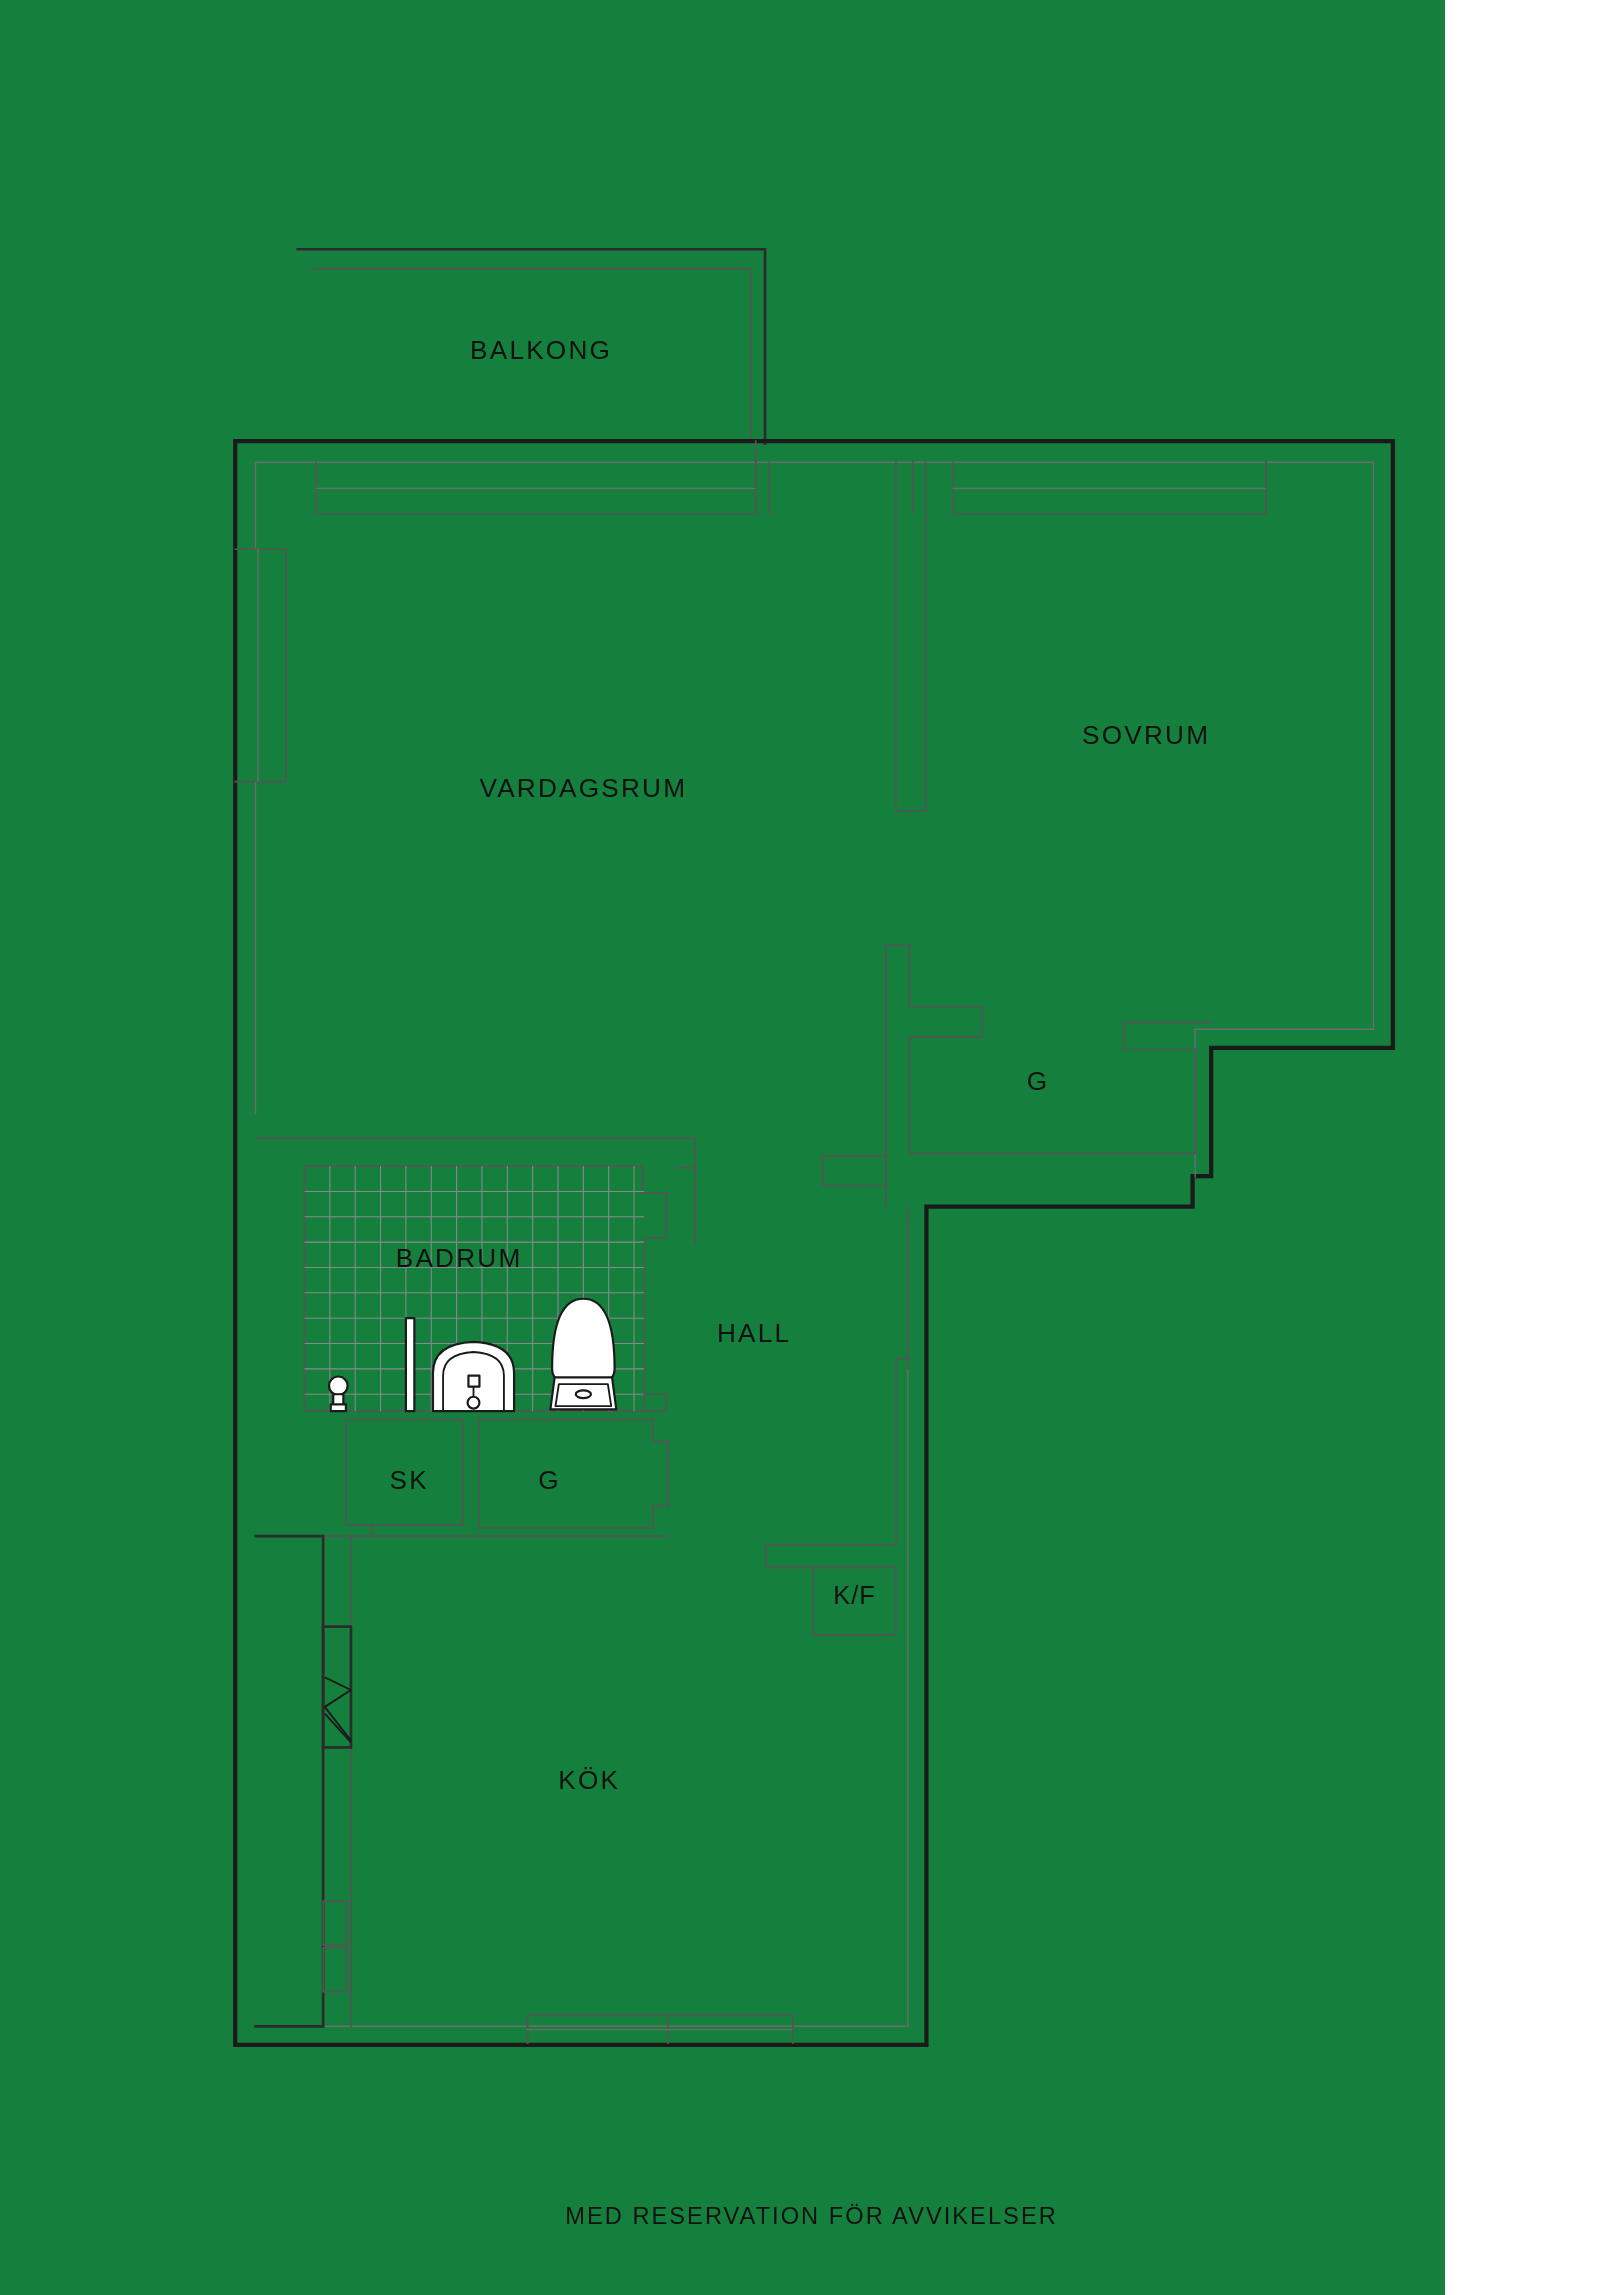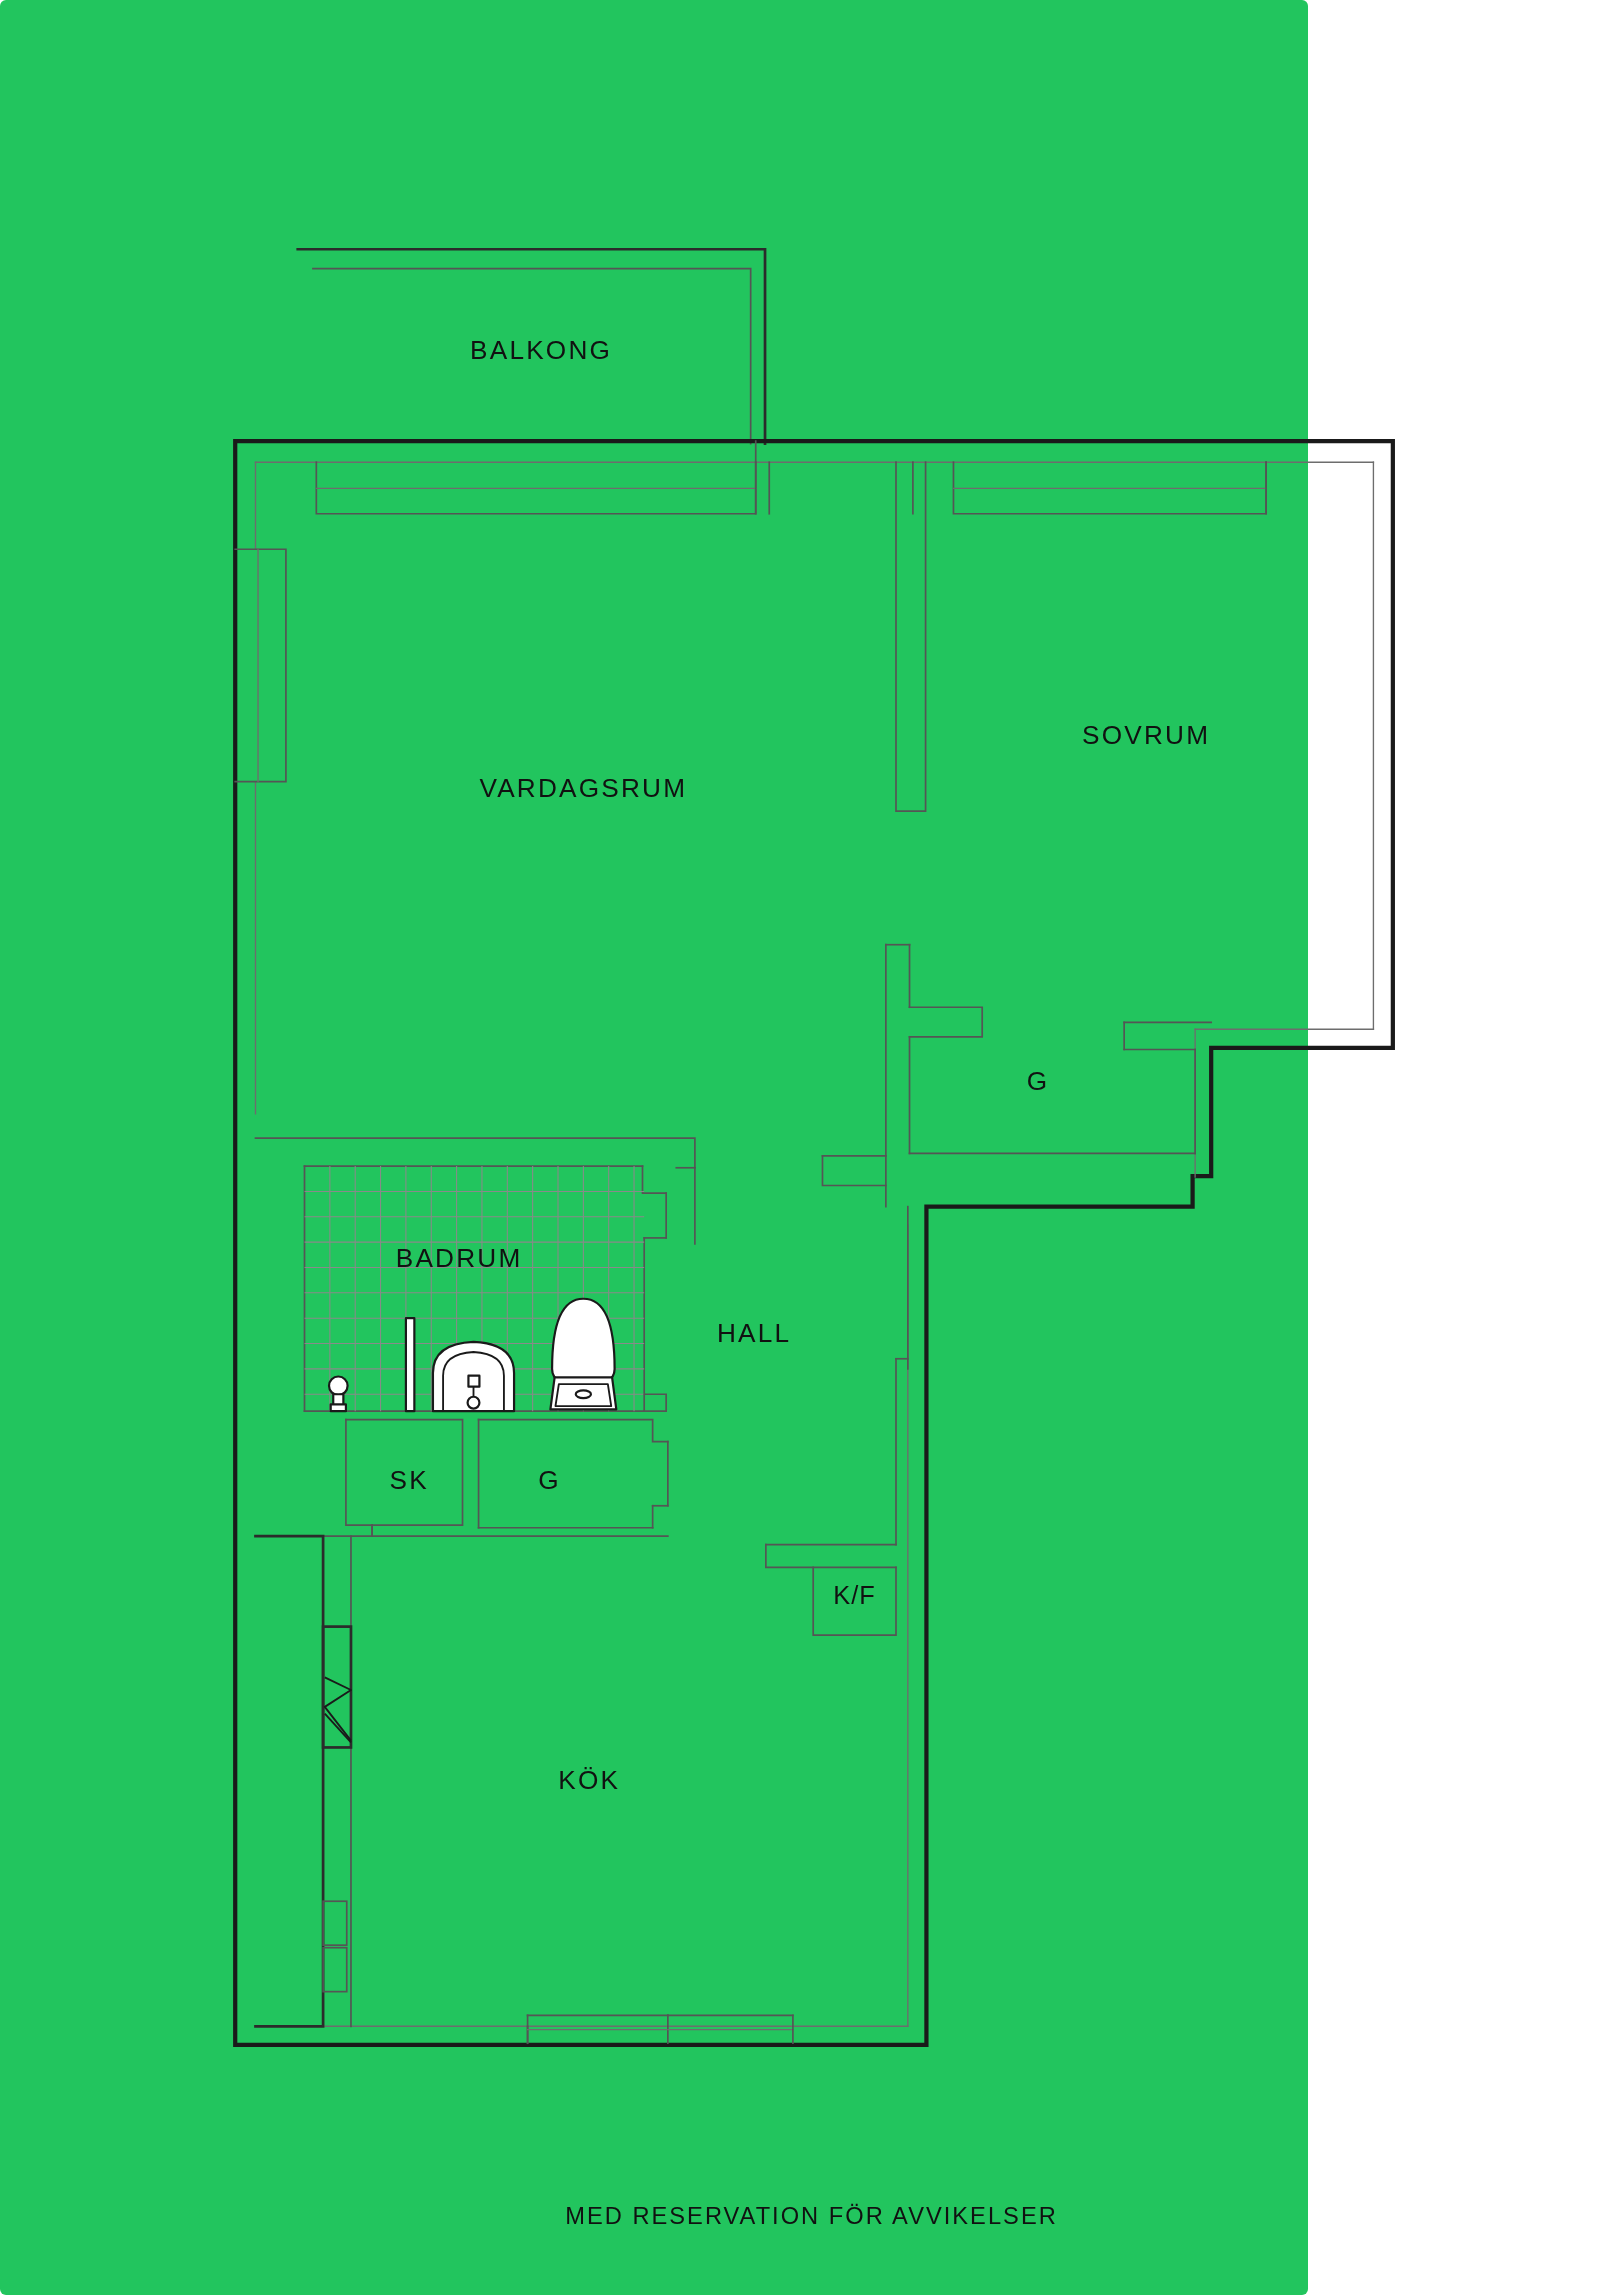--- a/index.html
+++ b/index.html
@@ -8,25 +8,24 @@
     background: #ffffff;
   }
   body {
     width: 1623px;
     height: 2295px;
     font-family: "Liberation Sans", sans-serif;
     position: relative;
     overflow: hidden;
   }
   #floorplan-root {
-    width: 1308px;
+    width: 1445px;
     height: 2295px;
     position: relative;
-    background: #22c55e;
-    border-radius: 6px;
+    background: #15803d;
   }
   svg#plan {
     display: block;
     width: 1623px;
     height: 2295px;
   }
   .wall-thick {
     fill: none;
     stroke: #1a1a1a;
     stroke-width: 5;

